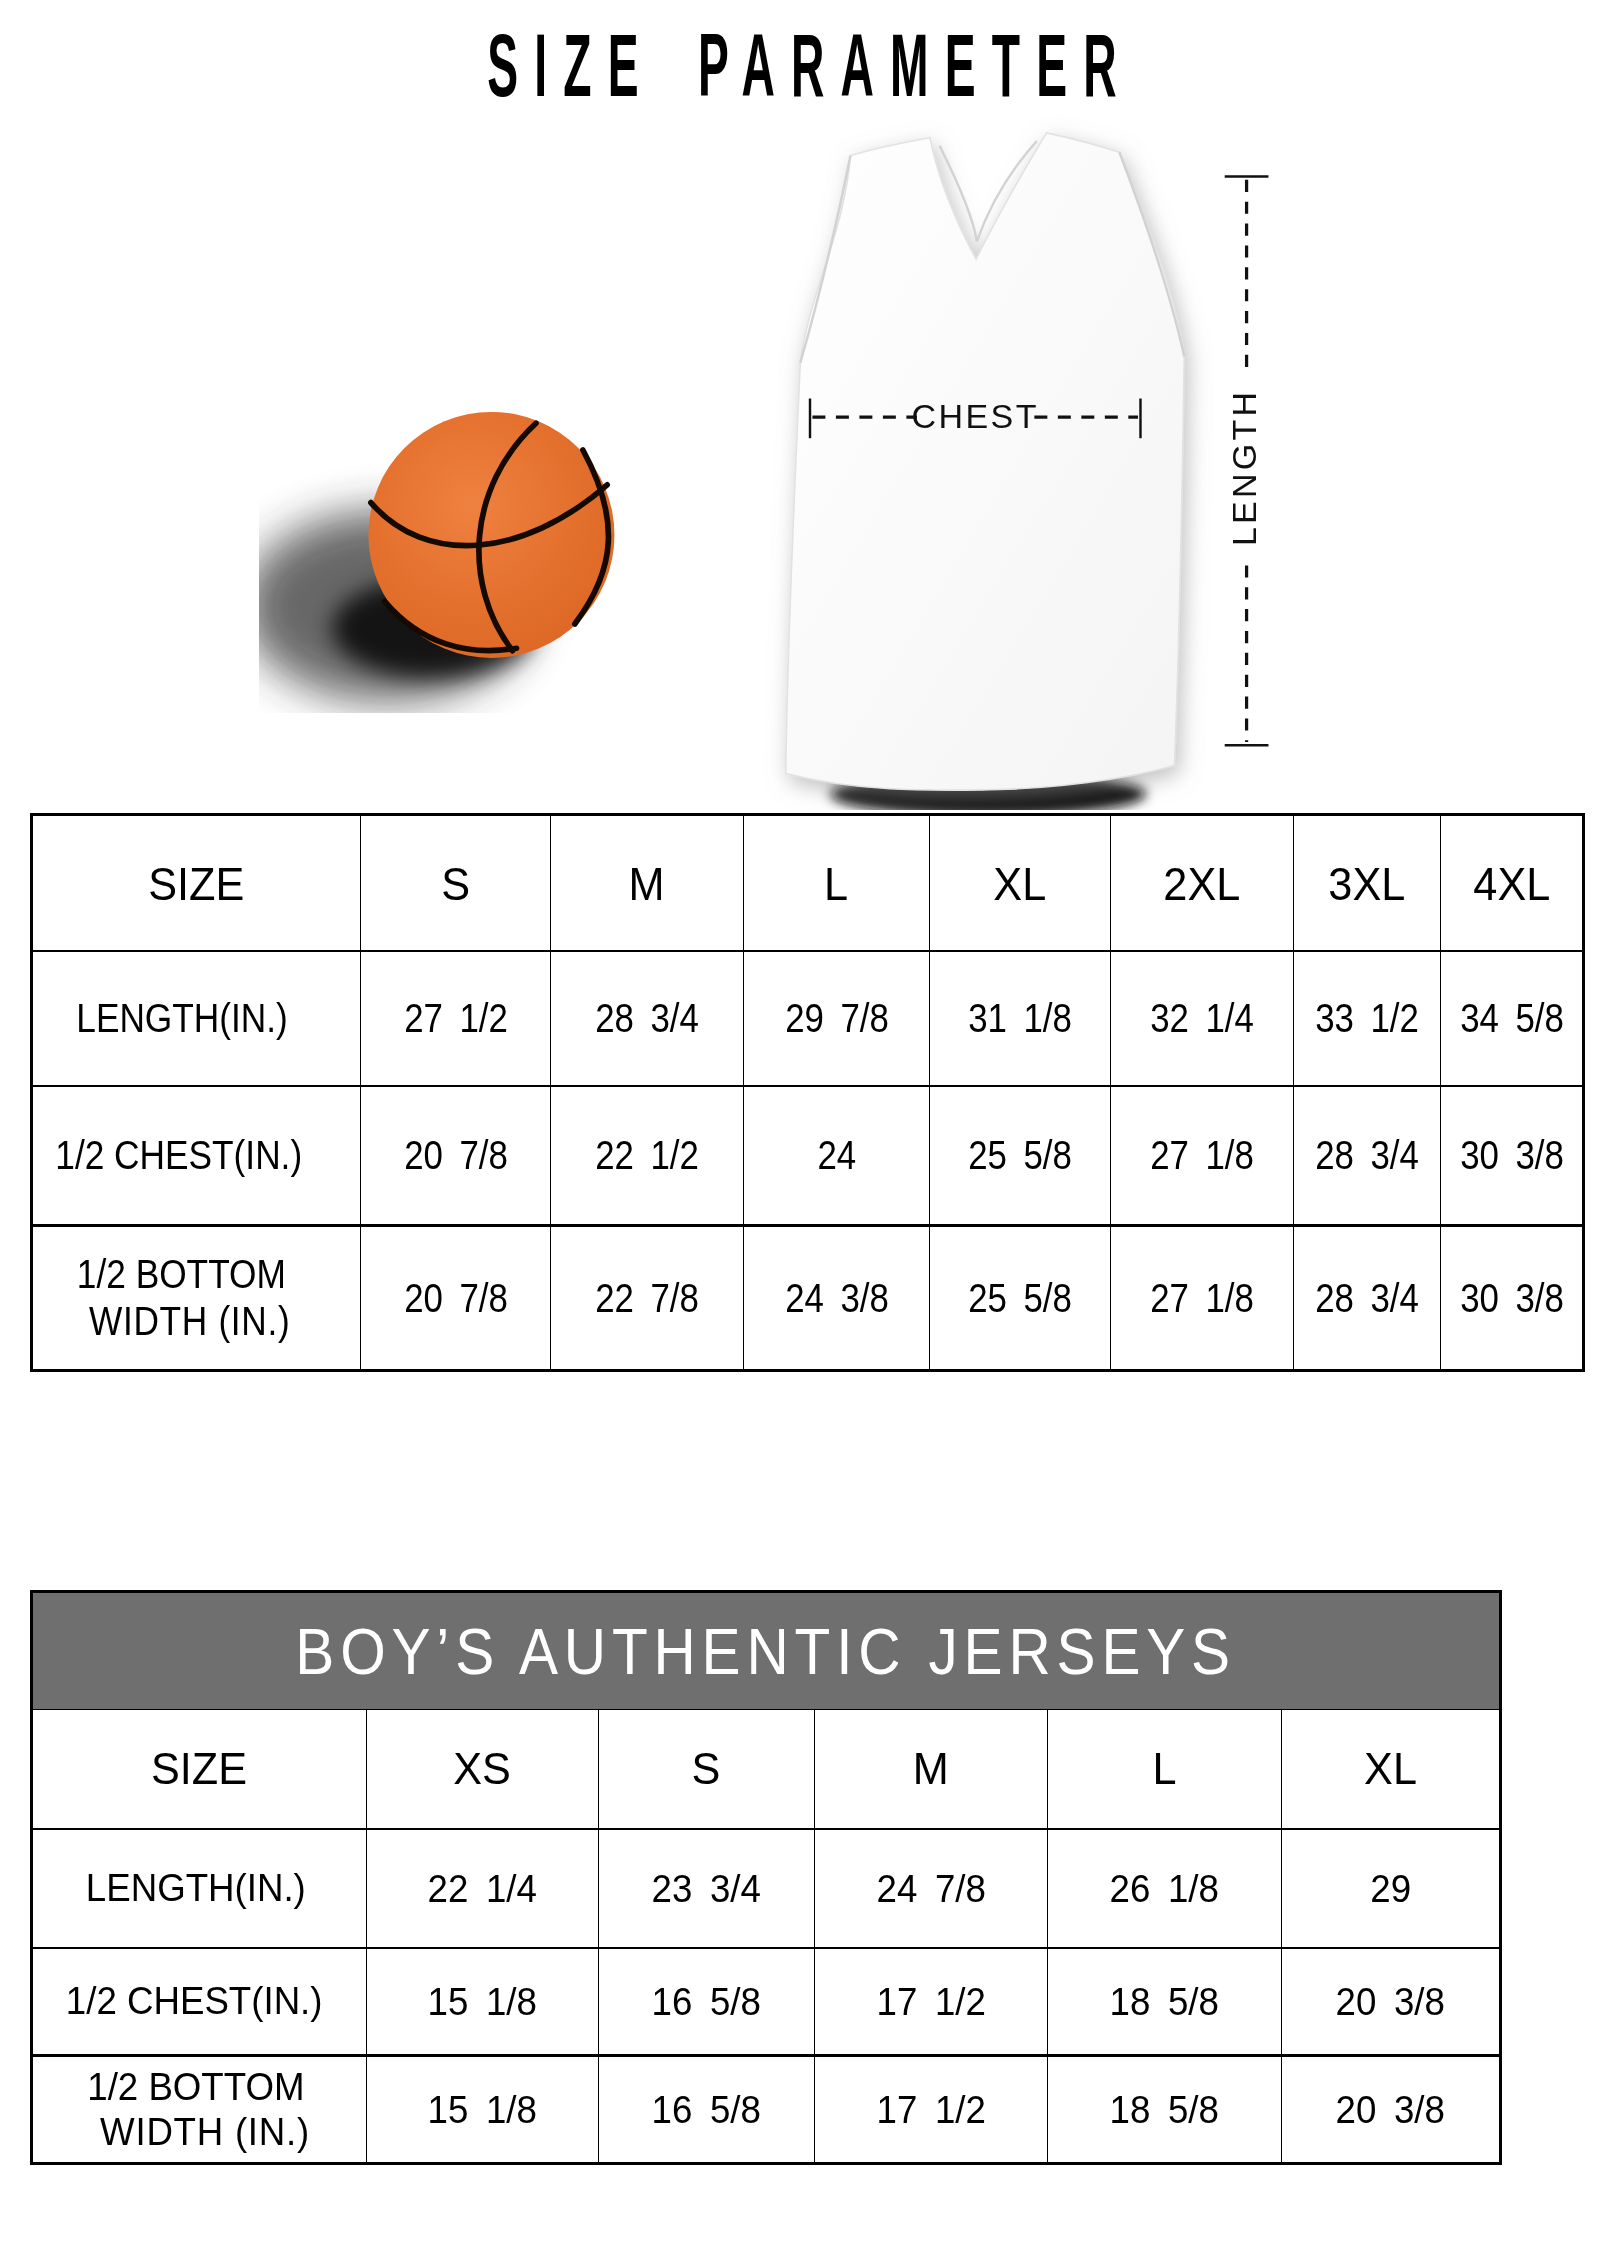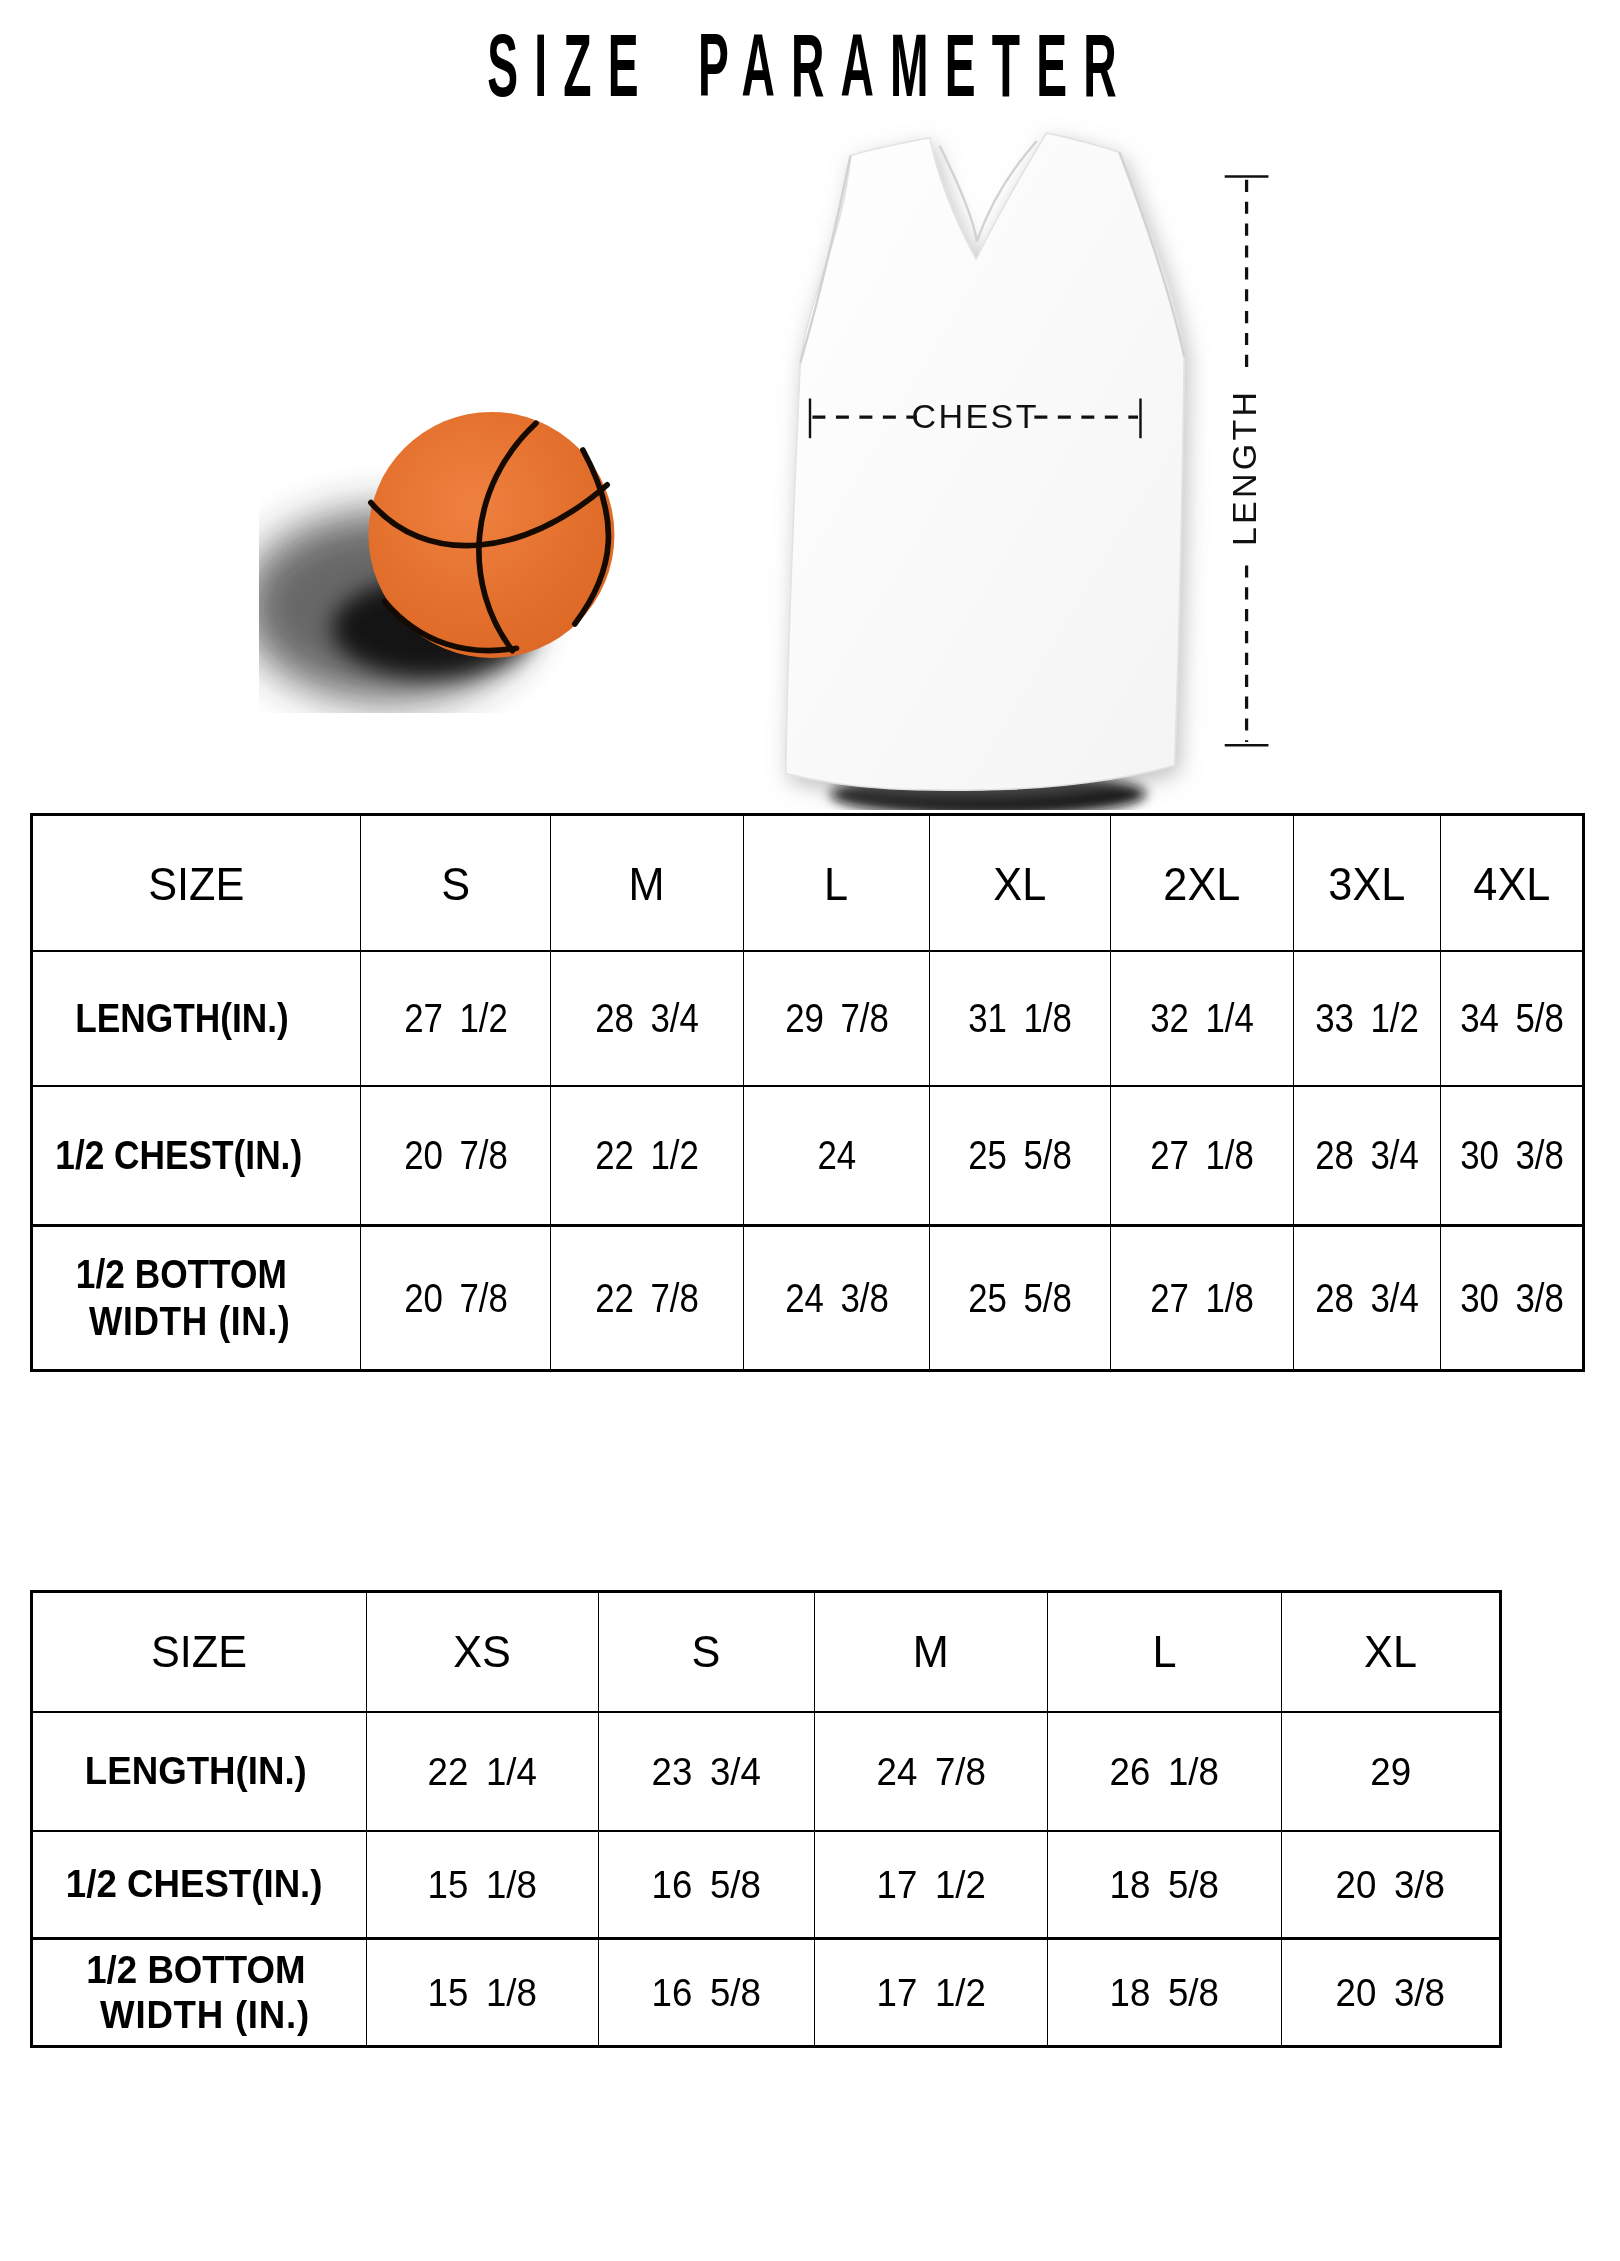--- a/index.html
+++ b/index.html
@@ -43,21 +43,21 @@
   .men-table tr.dr3 td{height:142px;border-top:3.2px solid #000;}
   .boys-table tr.dr1 td{height:117px;}
   .boys-table tr.dr2 td{height:105px;border-top:2.4px solid #000;}
   .boys-table tr.dr3 td{height:105px;border-top:3.2px solid #000;}
 
   .men-table td.val,.men-table td.lbl{font-size:41px;}
   .boys-table td.val,.boys-table td.lbl{font-size:39px;}
   .men-table tr.size-row td .cell-inner{display:inline-block;transform:scaleX(0.92);white-space:nowrap;}
   .boys-table tr.size-row td .cell-inner{display:inline-block;transform:scaleX(0.96);white-space:nowrap;}
 
-  td.lbl{text-align:left;font-weight:bold;}
+  td.lbl{text-align:left;}
   .lbl-inner{
     display:inline-block;transform:scaleX(0.86);transform-origin:left center;
     padding-left:7.3px;white-space:nowrap;line-height:1.15;
   }
   .boys-table .lbl-inner{transform:scaleX(0.94);}
   .lbl-line2{padding-left:19.4px;letter-spacing:0.8px;}
   .val-inner{
     display:inline-block;transform:scaleX(0.85);transform-origin:center;
     white-space:nowrap;word-spacing:8px;
   }
@@ -210,20 +210,25 @@
   <table class="size-table boys-table">
     <colgroup>
       <col style="width:335px">
         <col style="width:232px">
         <col style="width:216px">
       <col style="width:233px">
         <col style="width:234px">
         <col style="width:219px">
     </colgroup>
     <tbody>
+        <tr>
+      <td class="bar" colspan="6">
+        <span class="bar-inner">BOY’S AUTHENTIC JERSEYS</span>
+      </td>
+    </tr>
     <tr class="size-row">
       <td><span class="cell-inner">SIZE</span></td>
       <td><span class="cell-inner">XS</span></td>
       <td><span class="cell-inner">S</span></td>
       <td><span class="cell-inner">M</span></td>
       <td><span class="cell-inner">L</span></td>
       <td><span class="cell-inner">XL</span></td>
     </tr>
     <tr class="dr1">
       <td class="lbl"><span class="lbl-inner">LENGTH(IN.)</span></td>

